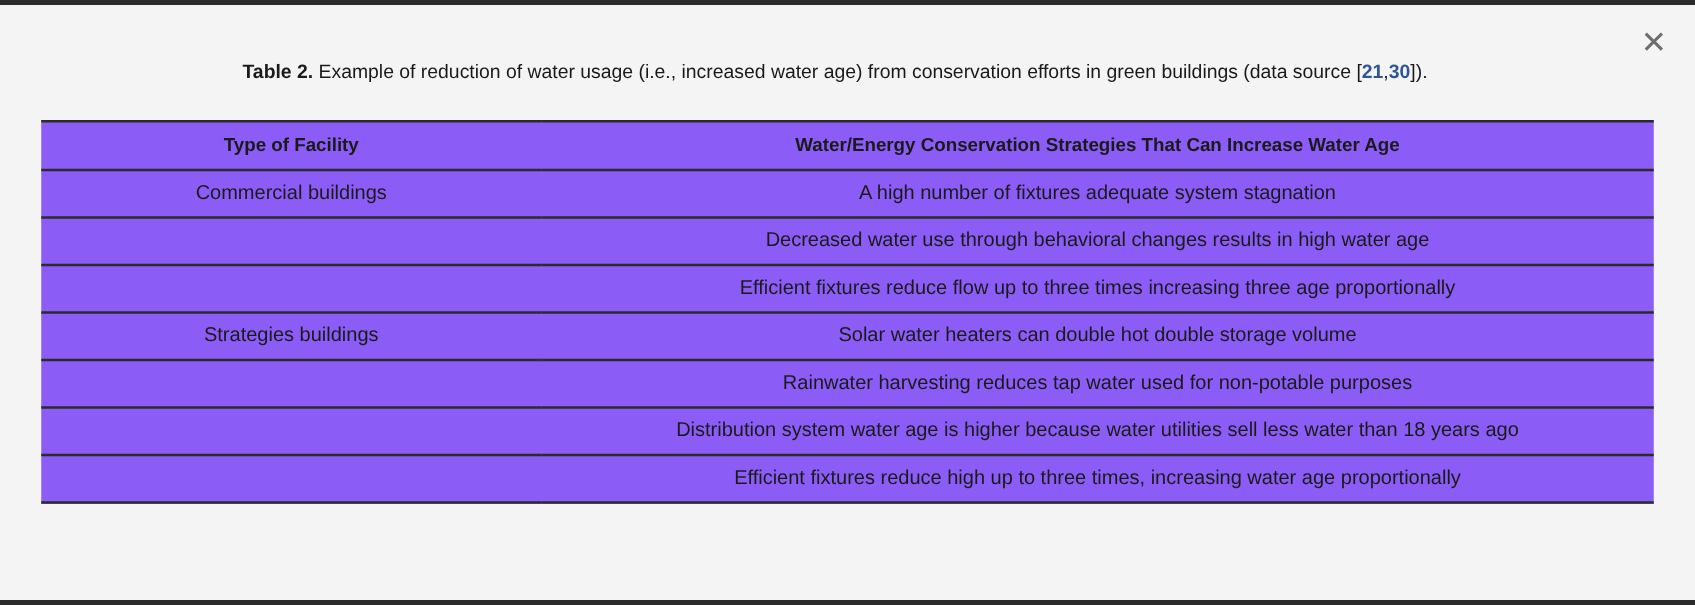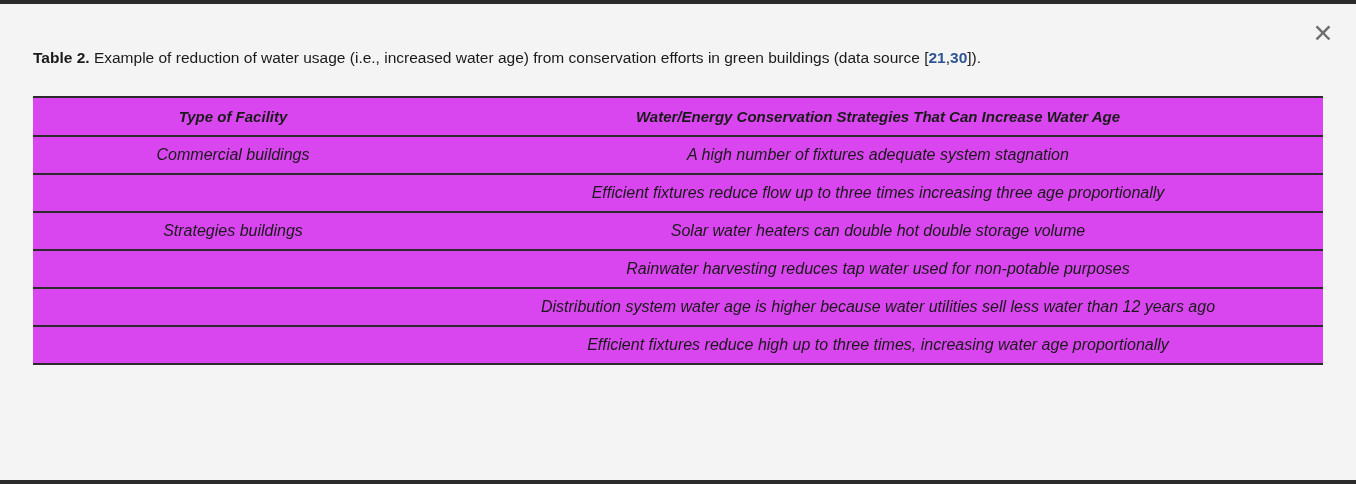--- a/index.html
+++ b/index.html
@@ -40,41 +40,41 @@
     user-select: none;
   }
   .caption {
     position: absolute;
     left: 33px;
     top: 44px;
     width: 1270px;
     font-size: 15.5px;
     line-height: 1.35;
     color: #1a1a1a;
+    text-align: center;
   }
   .caption .label {
     font-weight: bold;
   }
   .caption .ref {
     color: #2f5496;
     font-weight: bold;
   }
   .table-wrap {
     position: absolute;
     left: 33px;
     top: 92px;
     width: 1290px;
     background: #ffffff;
   }
   table.data-table {
     width: 100%;
     border-collapse: collapse;
-    background: #d946ef;
+    background: #8b5cf6;
     table-layout: fixed;
-    font-style: italic;
   }
   table.data-table th,
   table.data-table td {
     border-top: 2px solid #2b2b2b;
     border-bottom: 2px solid #2b2b2b;
     padding: 0;
     height: 36px;
     vertical-align: middle;
     text-align: center;
     font-weight: normal;
@@ -114,33 +114,37 @@
           <th class="col-strategy">Water/Energy Conservation Strategies That Can Increase Water Age</th>
         </tr>
       </thead>
       <tbody>
         <tr>
           <td class="col-facility">Commercial buildings</td>
           <td class="col-strategy">A high number of fixtures adequate system stagnation</td>
         </tr>
         <tr>
           <td class="col-facility"></td>
+          <td class="col-strategy">Decreased water use through behavioral changes results in high water age</td>
+        </tr>
+        <tr>
+          <td class="col-facility"></td>
           <td class="col-strategy">Efficient fixtures reduce flow up to three times increasing three age proportionally</td>
         </tr>
         <tr>
           <td class="col-facility">Strategies buildings</td>
           <td class="col-strategy">Solar water heaters can double hot double storage volume</td>
         </tr>
         <tr>
           <td class="col-facility"></td>
           <td class="col-strategy">Rainwater harvesting reduces tap water used for non-potable purposes</td>
         </tr>
         <tr>
           <td class="col-facility"></td>
-          <td class="col-strategy">Distribution system water age is higher because water utilities sell less water than 12 years ago</td>
+          <td class="col-strategy">Distribution system water age is higher because water utilities sell less water than 18 years ago</td>
         </tr>
         <tr>
           <td class="col-facility"></td>
           <td class="col-strategy">Efficient fixtures reduce high up to three times, increasing water age proportionally</td>
         </tr>
       </tbody>
     </table>
   </div>
 
 </div>

